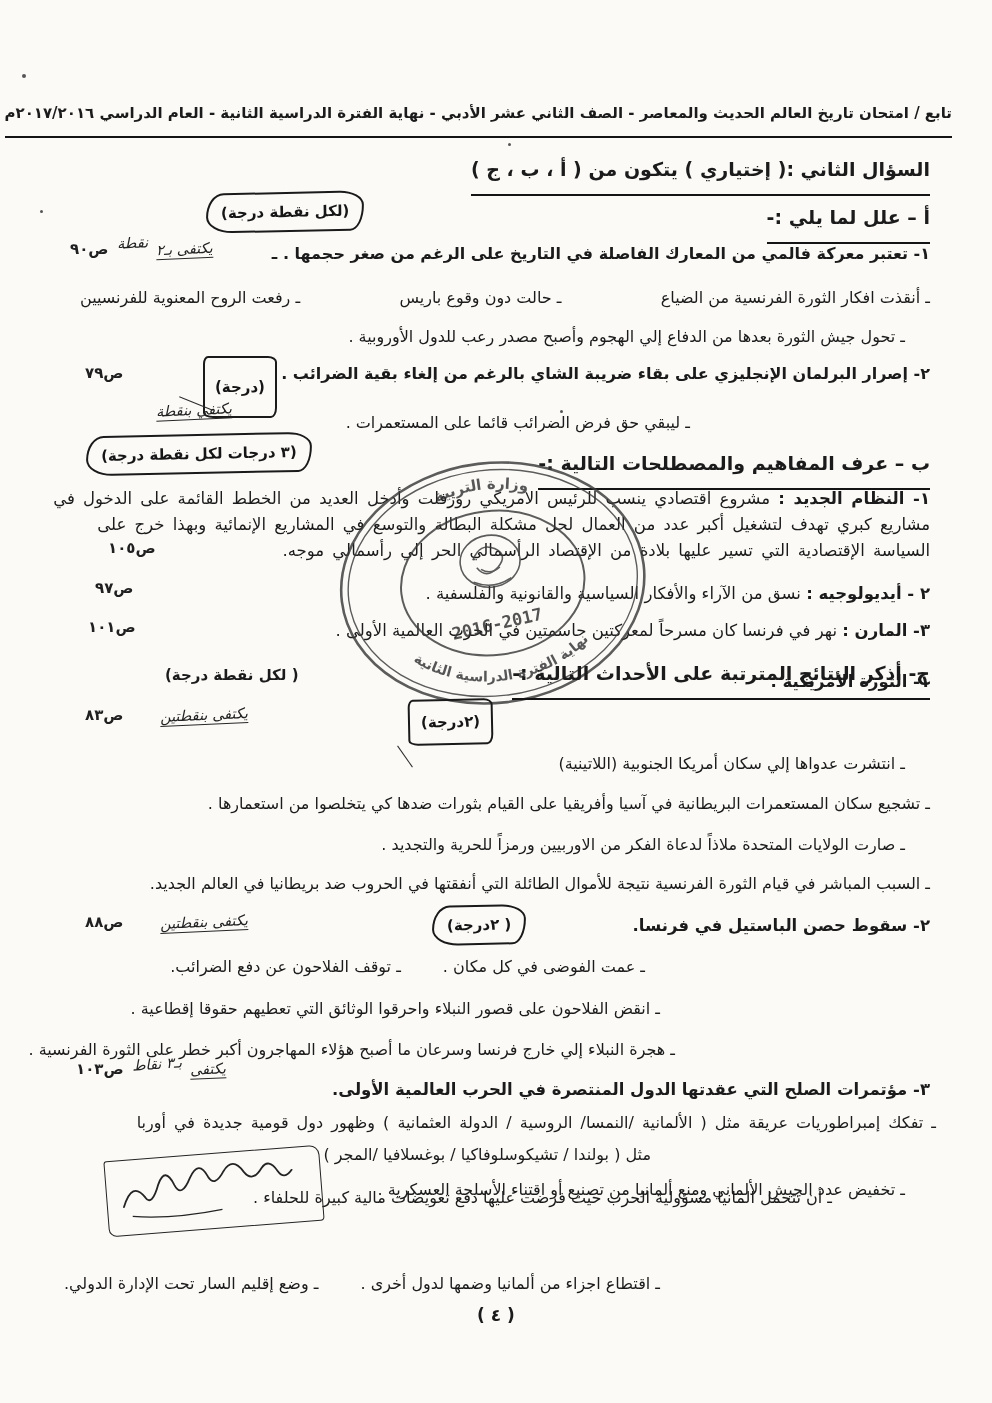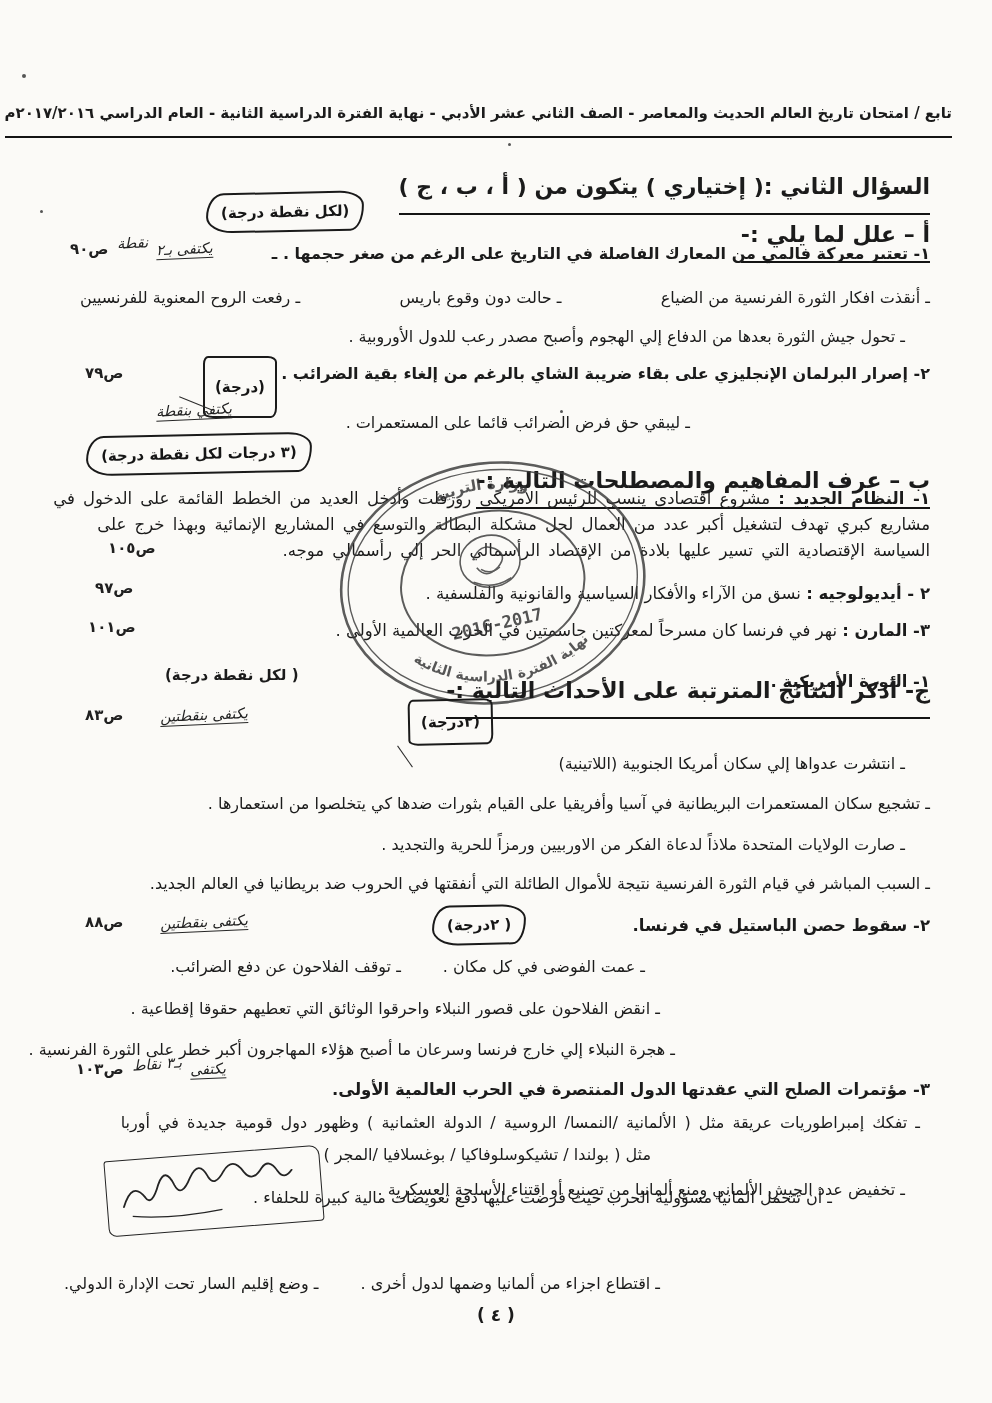--- a/index.html
+++ b/index.html
@@ -3,21 +3,21 @@
 <meta charset="utf-8">
 <style>
   html,body{margin:0;padding:0;background:#f7f6f2;}
   .page{
     position:relative;width:992px;height:1403px;margin:0 auto;
     background:#fbfaf7;overflow:hidden;color:#181818;
     font-family:"DejaVu Sans",sans-serif;
   }
   .ln{position:absolute;direction:rtl;white-space:nowrap;font-size:16px;color:#1b1b1b;}
   .b{font-weight:bold;}
-  .t19{font-size:22px;margin-top:16px;}
+  .t19{font-size:19px;}
   .t15{font-size:15px;text-align:right;}
   .ul{border-bottom:2.2px solid #141414;padding-bottom:14px;}
   .ref{font-size:15px;font-weight:bold;color:#202020;}
   .hand{font-size:14.5px;font-style:italic;color:#222;}
   .hand-u{border-bottom:1.6px solid #262626;padding-bottom:1px;}
   .handrow{position:absolute;direction:rtl;display:flex;gap:8px;align-items:baseline;white-space:nowrap;}
   .mbox{
     position:absolute;direction:rtl;white-space:nowrap;
     border:2.2px solid #1a1a1a;font-weight:bold;font-size:15px;
     padding:9px 13px;border-radius:18px 24px 14px 26px / 24px 14px 26px 16px;
@@ -157,21 +157,21 @@
   <div class="ln" style="top:999px;right:332px;">ـ انقض الفلاحون على قصور النبلاء واحرقوا الوثائق التي تعطيهم حقوقا إقطاعية .</div>
   <div class="ln" style="top:1040px;right:317px;">ـ هجرة النبلاء إلي خارج فرنسا وسرعان ما أصبح هؤلاء المهاجرون أكبر خطر على الثورة الفرنسية .</div>
 
   <div class="ln b" style="top:1080px;right:62px;font-size:16.5px;">٣- مؤتمرات الصلح التي عقدتها الدول المنتصرة في الحرب العالمية الأولى.</div>
   <div class="handrow" style="left:76px;top:1060px;">
     <span class="hand hand-u rot-2">يكتفى</span>
     <span class="hand rot-3" style="position:relative;top:-5px;">بـ٣ نقاط</span>
     <span class="ref">ص١٠٣</span>
   </div>
 
-  <div class="ln wsp" style="top:1113px;right:72px;text-align:center;">ـ تفكك إمبراطوريات عريقة مثل ( الألمانية /النمسا/ الروسية / الدولة العثمانية ) وظهور دول قومية جديدة في أوربا</div>
+  <div class="ln wsp" style="top:1113px;right:56px;text-align:center;">ـ تفكك إمبراطوريات عريقة مثل ( الألمانية /النمسا/ الروسية / الدولة العثمانية ) وظهور دول قومية جديدة في أوربا</div>
   <div class="ln" style="top:1145px;right:341px;">مثل ( بولندا / تشيكوسلوفاكيا / بوغسلافيا /المجر )</div>
 
   <div class="ln" style="top:1188px;right:160px;">ـ أن تتحمل المانيا مسؤولية الحرب حيث فرضت عليها دفع تعويضات مالية كبيرة للحلفاء .</div>
   <div class="scribblebox">
     <svg width="210" height="70" viewBox="0 0 210 70">
       <path d="M16,46 q10,-26 22,-8 q6,10 14,-12 q8,-18 16,2 q6,14 16,-6 q10,-18 18,0 q6,12 16,-4 q10,-14 20,2 q8,12 18,-2 q8,-10 16,4 q6,10 14,0" fill="none" stroke="#242424" stroke-width="1.8" stroke-linecap="round"></path>
       <path d="M24,56 q40,6 90,0" fill="none" stroke="#242424" stroke-width="1.2"></path>
     </svg>
   </div>
 

